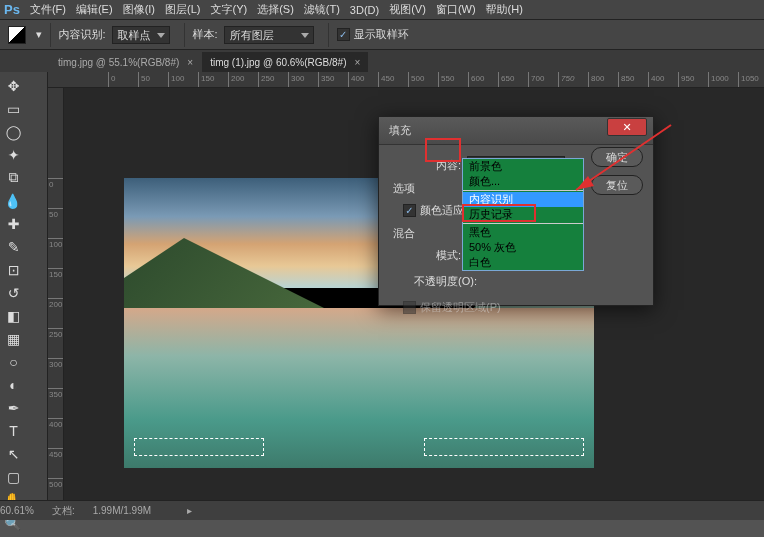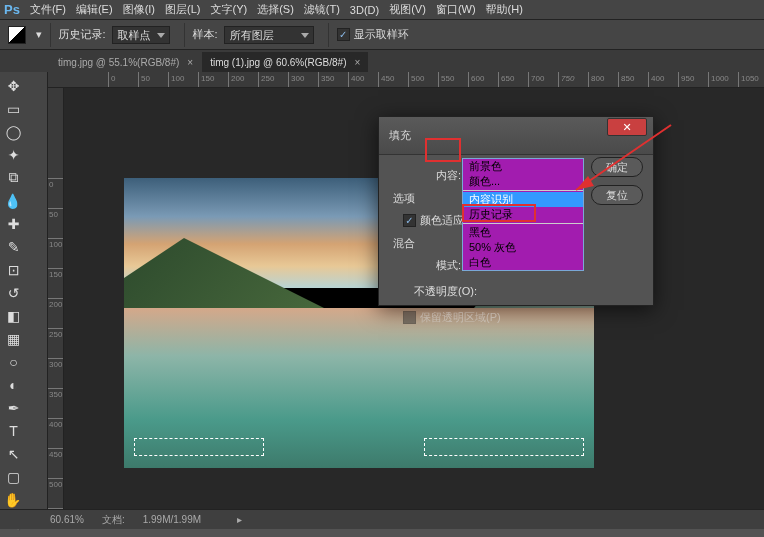--- a/index.html
+++ b/index.html
@@ -25,34 +25,34 @@
 .ruler-v{position:absolute;left:48px;top:88px;width:16px;bottom:20px;background:#3a3a3a;border-right:1px solid #222;color:#888;font-size:8px;overflow:hidden}
 .ruler-v .tick{position:absolute;left:0;width:16px;border-top:1px solid #777}
 .ruler-v .tick span{position:absolute;top:1px;left:1px}
 .canvas-area{position:absolute;left:64px;top:88px;right:0;bottom:20px;background:#282828;overflow:hidden}
 .canvas{position:absolute;left:60px;top:90px;width:470px;height:290px;background:#000}
 .sky{position:absolute;left:0;top:0;right:0;height:110px;background:linear-gradient(to bottom,#3d5f7a 0%,#7a9ab5 35%,#d4a373 60%,#e8c896 80%,#b8d4d4 100%)}
 .mtn{position:absolute;left:0;top:60px;width:200px;height:100px;background:linear-gradient(135deg,#2d4a2d,#4a6b3d);clip-path:polygon(0 100%,0 40%,30% 0,65% 35%,100% 70%,100% 100%)}
 .mtn2{position:absolute;right:0;top:90px;width:120px;height:40px;background:linear-gradient(to right,#6b8a7a,#8ba89a);clip-path:polygon(0 100%,20% 30%,60% 0,100% 40%,100% 100%)}
 .water{position:absolute;left:0;top:130px;right:0;bottom:0;background:linear-gradient(to bottom,#d4a88a 0%,#8db5a8 30%,#4a9a8a 70%,#3d7a6b 100%)}
 .sel{position:absolute;border:1px dashed #fff;height:18px}
-.statusbar{position:absolute;left:0;bottom:8px;right:0;height:20px;background:#3f3f3f;border-top:1px solid #222;display:flex;align-items:center;padding-left:50px;font-size:10px;color:#aaa}
+.statusbar{position:absolute;left:0;bottom:17px;right:0;height:20px;background:#3f3f3f;border-top:1px solid #222;display:flex;align-items:center;font-size:10px;color:#aaa}
 .statusbar span{margin-right:18px}
 .dialog{position:absolute;left:378px;top:116px;width:276px;height:190px;background:#535353;border:1px solid #222;box-shadow:0 4px 20px rgba(0,0,0,0.6)}
-.dlg-title{height:38px;background:linear-gradient(#5a5a5a,#4a4a4a);border-bottom:1px solid #333;display:flex;align-items:center;padding-left:10px;font-size:11px;color:#ddd;position:relative}
+.dlg-title{height:28px;background:linear-gradient(#5a5a5a,#4a4a4a);border-bottom:1px solid #333;display:flex;align-items:center;padding-left:10px;font-size:11px;color:#ddd;position:relative}
 .dlg-close{position:absolute;right:6px;top:1px;width:40px;height:18px;background:#c94040;color:#fff;border:1px solid #333;text-align:center;line-height:16px;font-size:11px;border-radius:2px}
 .dlg-body{padding:10px;position:relative;height:165px}
 .dlg-row{display:flex;align-items:center;margin-bottom:6px;height:20px;font-size:11px;color:#ddd}
 .dlg-lbl{width:72px;text-align:right;margin-right:6px}
 .dlg-sel{background:#333;border:1px solid #222;color:#ddd;height:18px;width:98px;padding-left:5px;position:relative;font-size:11px;line-height:16px}
 .dlg-sel:after{content:"";position:absolute;right:4px;top:6px;border-left:4px solid transparent;border-right:4px solid transparent;border-top:5px solid #aaa}
 .dlg-btn{position:absolute;width:52px;height:20px;border:1px solid #222;background:#5a5a5a;color:#ddd;font-size:11px;text-align:center;line-height:18px;border-radius:10px}
 .dlg-cb{width:13px;height:13px;border:1px solid #222;background:#333;margin-right:4px;display:flex;align-items:center;justify-content:center;color:#8ab8e6;font-size:10px}
 .dlg-section{color:#ddd;font-size:11px;margin:4px 0 4px 4px}
-.dropdown{position:absolute;left:462px;top:158px;width:122px;background:#a21caf;border:1px solid #7aa8d6;font-size:11px;color:#000;z-index:20}
+.dropdown{position:absolute;left:462px;top:158px;width:122px;background:#15803d;border:1px solid #7aa8d6;font-size:11px;color:#000;z-index:20}
 .dropdown .opt{padding:1px 6px;height:15px;line-height:13px}
 .dropdown .opt.hl{background:#3399ff;color:#fff}
 .dropdown .dsep{height:1px;background:#ccc;margin:1px 0}
 .redbox{position:absolute;border:2px solid #e03030;z-index:30;pointer-events:none}
 .arrow{position:absolute;z-index:25;pointer-events:none}
 svg{display:block}
 </style>
 </head>
 <body>
 
@@ -68,21 +68,21 @@
   <span class="m">3D(D)</span>
   <span class="m">视图(V)</span>
   <span class="m">窗口(W)</span>
   <span class="m">帮助(H)</span>
 </div>
 
 <div class="optbar">
   <div class="eyedrop"></div>
   <span style="margin-left:4px">▾</span>
   <div class="sep"></div>
-  <span>历史记录:</span>
+  <span>内容识别:</span>
   <div class="dd">取样点</div>
   <div class="sep"></div>
   <span>样本:</span>
   <div class="dd" style="width:90px">所有图层</div>
   <div class="sep"></div>
   <div class="cb">✓</div>
   <span>显示取样环</span>
 </div>
 
 <div class="tabbar">

